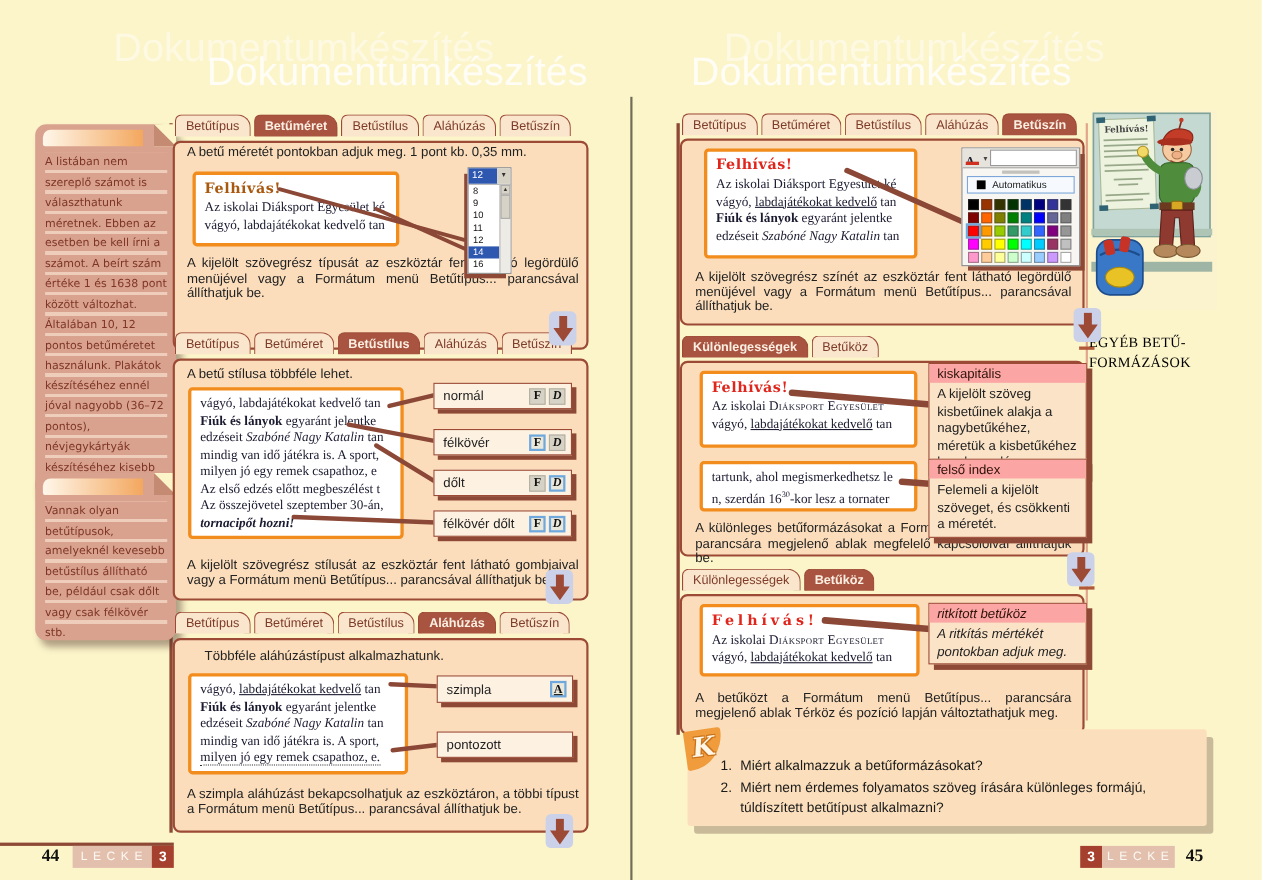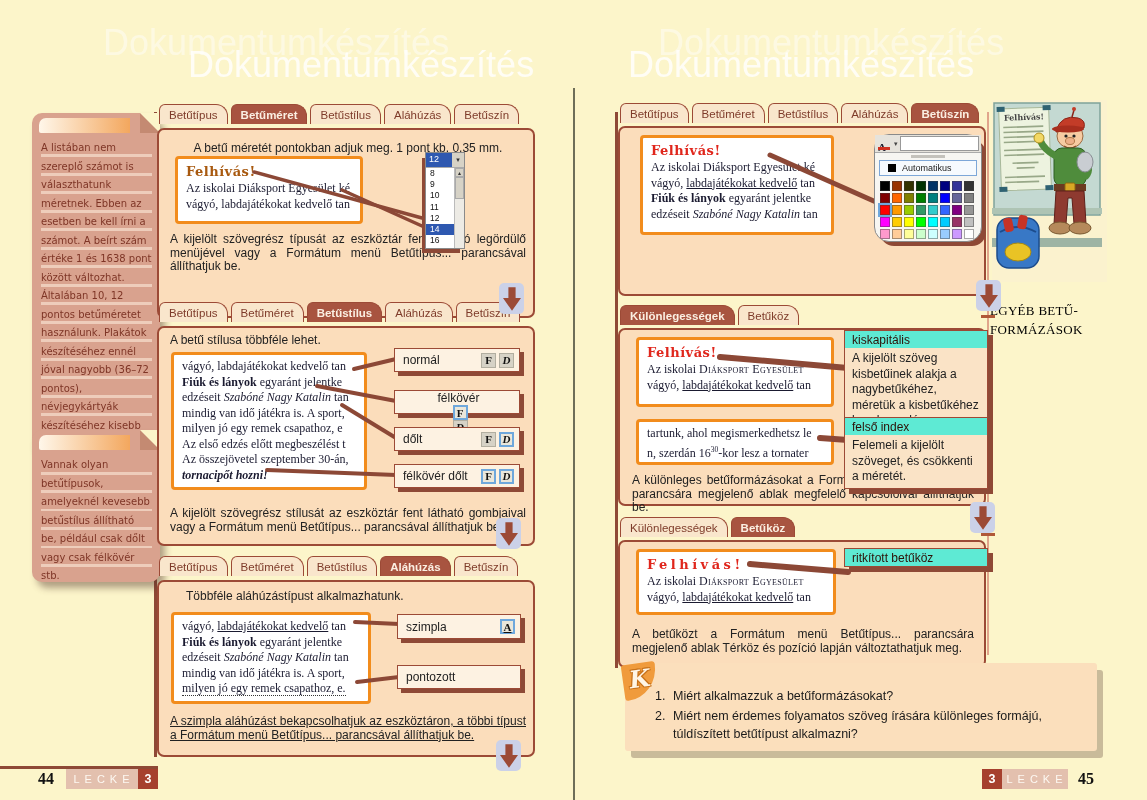--- a/index.html
+++ b/index.html
@@ -62,21 +62,21 @@
   .sbox{position:absolute;background:#FDF2E2;border:1.5px solid #9C4A36;box-shadow:4px 4px 0 #8E4936;
     display:flex;align-items:center;padding:0 5px 0 8px;box-sizing:border-box;z-index:3;}
   .sbox-label{font-size:12px;color:#222;flex:1;white-space:nowrap;}
   .fdbtn{width:15px;height:15px;background:#D6D2C6;border:1px solid #B2AEA0;display:inline-flex;align-items:center;justify-content:center;
     font-family:"Liberation Serif",serif;font-size:11px;font-weight:bold;color:#111;margin-left:3px;box-sizing:border-box;}
   .fdbtn.it{font-style:italic;}
   .fdbtn.un{text-decoration:underline;}
   .fdbtn.on{border:2px solid #6FA8DC;background:#EAE7DB;}
   
   .ibox{position:absolute;background:#FAE3C6;border:1.5px solid #9C4A36;box-shadow:5px 5px 0 #8E4936;box-sizing:border-box;z-index:3;}
-  .ibox-title{background:#5eead4;color:#2E1208;font-size:12px;padding:2px 7px 1px;}
+  .ibox-title{background:#fca5a5;color:#2E1208;font-size:12px;padding:2px 7px 1px;}
   .ibox-text{padding:3px 7px;font-size:12px;line-height:15.5px;color:#222;}
   
   .picker{position:absolute;background:#F7F6F2;border:1px solid #8A8A8A;box-shadow:5px 5px 0 -1px #8E4936;z-index:3;box-sizing:border-box;}
   .pk-top{display:flex;height:17px;background:#E6E3DC;border-bottom:1px solid #AAA;align-items:center;}
   .pk-icon{position:relative;width:14px;height:13px;margin-left:3px;}
   .pk-A{font-family:"Liberation Serif",serif;font-weight:bold;font-size:11px;line-height:9px;color:#223;}
   .pk-bar{position:absolute;left:0;bottom:0;width:12px;height:3px;background:#D03020;}
   .pk-caret{font-size:7px;color:#444;margin:0 2px;}
   .pk-input{flex:1;height:13px;background:#fff;border:1px solid #999;margin-right:2px;}
   .pk-handle{width:34px;height:3px;background:#C4C2BC;margin:2px auto;}
@@ -127,21 +127,21 @@
   </div>
 
   <div class="tabs" style="left:159px;top:104px;">
     <div class="tab">Betűtípus</div>
     <div class="tab active">Betűméret</div>
     <div class="tab">Betűstílus</div>
     <div class="tab">Aláhúzás</div>
     <div class="tab">Betűszín</div>
   </div>
   <div class="panel" style="left:157px;top:128px;width:378px;height:190px;">
-    <div class="intro" style="left:11px;top:12px;width:356px;text-align:center;">A betű méretét pontokban adjuk meg. 1 pont kb. 0,35 mm.</div>
+    <div class="intro" style="left:11px;top:2px;width:356px;">A betű méretét pontokban adjuk meg. 1 pont kb. 0,35 mm.</div>
     <div class="callout" style="left:16px;top:26px;width:188px;height:68px;">
       <div class="felh">Felhívás!</div>
       <div class="serif">Az iskolai Diáksport Egyesület ké</div>
       <div class="serif">vágyó, labdajátékokat kedvelő tan</div>
     </div>
     <svg class="conn" width="378" height="190">
       <line x1="95" y1="42" x2="263" y2="88" stroke="#8C4836" stroke-width="3.5" stroke-linecap="round"></line>
       <line x1="183" y1="60" x2="263" y2="96" stroke="#8C4836" stroke-width="3.5" stroke-linecap="round"></line>
     </svg>
     <div class="sizebox" style="left:266px;top:22px;">
@@ -196,21 +196,21 @@
       <line x1="195" y1="41" x2="237" y2="31" stroke="#8C4836" stroke-width="4" stroke-linecap="round"></line>
       <line x1="158" y1="58" x2="237" y2="73" stroke="#8C4836" stroke-width="4" stroke-linecap="round"></line>
       <line x1="183" y1="77" x2="237" y2="110" stroke="#8C4836" stroke-width="4" stroke-linecap="round"></line>
       <line x1="108" y1="142" x2="237" y2="147" stroke="#8C4836" stroke-width="4" stroke-linecap="round"></line>
     </svg>
     <div class="sbox" style="left:235px;top:20px;width:126px;height:24px;">
       <span class="sbox-label">normál</span>
       <span class="fdbtn">F</span>
       <span class="fdbtn it">D</span>
     </div>
-    <div class="sbox" style="left:235px;top:62px;width:126px;height:24px;flex-direction:column;">
+    <div class="sbox" style="left:235px;top:62px;width:126px;height:24px;">
       <span class="sbox-label">félkövér</span>
       <span class="fdbtn on">F</span>
       <span class="fdbtn it">D</span>
     </div>
     <div class="sbox" style="left:235px;top:99px;width:126px;height:24px;">
       <span class="sbox-label">dőlt</span>
       <span class="fdbtn">F</span>
       <span class="fdbtn it on">D</span>
     </div>
     <div class="sbox" style="left:235px;top:136px;width:126px;height:24px;">
@@ -246,21 +246,21 @@
       <line x1="196" y1="40" x2="240" y2="42" stroke="#8C4836" stroke-width="4" stroke-linecap="round"></line>
       <line x1="198" y1="100" x2="240" y2="95" stroke="#8C4836" stroke-width="4" stroke-linecap="round"></line>
     </svg>
     <div class="sbox" style="left:238px;top:32px;width:124px;height:25px;">
       <span class="sbox-label">szimpla</span>
       <span class="fdbtn un on">A</span>
     </div>
     <div class="sbox" style="left:238px;top:83px;width:124px;height:24px;">
       <span class="sbox-label">pontozott</span>
     </div>
-    <div class="pbody" style="left:11px;top:133px;width:356px;text-decoration:underline;">A szimpla aláhúzást bekapcsolhatjuk az eszköztáron, a többi típust a Formátum menü Betűtípus... parancsával állíthatjuk be.</div>
+    <div class="pbody" style="left:11px;top:133px;width:356px;">A szimpla aláhúzást bekapcsolhatjuk az eszköztáron, a többi típust a Formátum menü Betűtípus... parancsával állíthatjuk be.</div>
     <div class="arrowtile" style="left:337px;top:158px;">
       <svg width="18" height="24" viewBox="0 0 20 26">
           <path d="M6 0h8v12h6L10 26 0 12h6z" fill="#9C4A36"></path>
         </svg>
     </div>
   </div>
 
   <div class="rule" style="left:0;top:766px;width:158px;height:2.5px;"></div>
   <div class="pageno" style="left:38px;top:770px;">44</div>
   <div class="lecke-box" style="left:66px;top:769px;width:72px;height:20px;">LECKE</div>
@@ -282,21 +282,21 @@
     <div class="callout" style="left:20px;top:7px;width:194px;height:100px;">
       <div class="felh red">Felhívás!</div>
       <div class="serif">Az iskolai Diáksport Egyesület ké</div>
       <div class="serif"><span>vágyó, </span><span class="u">labdajátékokat kedvelő</span><span> tan</span></div>
       <div class="serif"><span class="b">Fiúk és lányok</span><span> egyaránt jelentke</span></div>
       <div class="serif"><span>edzéseit </span><span class="i">Szabóné Nagy Katalin</span><span> tan</span></div>
     </div>
     <svg class="conn" width="368" height="170">
       <line x1="150" y1="27" x2="256" y2="74" stroke="#8C4836" stroke-width="5" stroke-linecap="round"></line>
     </svg>
-    <div class="picker" style="left:254px;top:6px;width:108px;height:108px;border-radius:15px;">
+    <div class="picker" style="left:254px;top:6px;width:108px;height:108px;">
       <div class="pk-top">
         <div class="pk-icon">
           <span class="pk-A">A</span>
           <span class="pk-bar"></span>
         </div>
         <div class="pk-caret">▾</div>
         <div class="pk-input"></div>
       </div>
       <div class="pk-handle"></div>
       <div class="pk-auto">
@@ -339,20 +339,21 @@
           <div class="pk-cell" style="background: rgb(255, 153, 204);"></div>
           <div class="pk-cell" style="background: rgb(255, 204, 153);"></div>
           <div class="pk-cell" style="background: rgb(255, 255, 153);"></div>
           <div class="pk-cell" style="background: rgb(204, 255, 204);"></div>
           <div class="pk-cell" style="background: rgb(204, 255, 255);"></div>
           <div class="pk-cell" style="background: rgb(153, 204, 255);"></div>
           <div class="pk-cell" style="background: rgb(204, 153, 255);"></div>
           <div class="pk-cell" style="background: rgb(255, 255, 255);"></div>
         </div>
     </div>
+    <div class="pbody" style="left:12px;top:117px;width:342px;">A kijelölt szövegrész színét az eszköztár fent látható legördülő menüjével vagy a Formátum menü Betűtípus... parancsával állíthatjuk be.</div>
     <div class="arrowtile" style="left:356px;top:152px;">
       <svg width="18" height="24" viewBox="0 0 20 26">
           <path d="M6 0h8v12h6L10 26 0 12h6z" fill="#9C4A36"></path>
         </svg>
     </div>
   </div>
 
   <div class="tabs" style="left:620px;top:305px;">
     <div class="tab active">Különlegességek</div>
     <div class="tab">Betűköz</div>
@@ -393,22 +394,23 @@
   </div>
   <div class="panel" style="left:618px;top:540px;width:368px;height:128px;">
     <div class="callout" style="left:16px;top:7px;width:200px;height:66px;">
       <div class="felh red spread-l">Felhívás!</div>
       <div class="serif"><span>Az iskolai </span><span class="sc">Diáksport Egyesület</span></div>
       <div class="serif"><span>vágyó, </span><span class="u">labdajátékokat kedvelő</span><span> tan</span></div>
     </div>
     <svg class="conn" width="368" height="128">
       <line x1="130" y1="22" x2="228" y2="30" stroke="#8C4836" stroke-width="6" stroke-linecap="round"></line>
     </svg>
-    <div class="ibox" style="left:224px;top:6px;width:144px;">
+    <div class="ibox" style="left:224px;top:6px;width:144px;font-style:italic;">
       <div class="ibox-title">ritkított betűköz</div>
+      <div class="ibox-text">A ritkítás mértékét pontokban adjuk meg.</div>
     </div>
     <div class="pbody" style="left:12px;top:86px;width:342px;">A betűközt a Formátum menü Betűtípus... parancsára megjelenő ablak Térköz és pozíció lapján változtathatjuk meg.</div>
   </div>
 
   <div class="questions" style="left:625px;top:663px;width:472px;height:88px;">
     <div class="kbadge">K</div>
     <div class="qrow" style="top:24px;">
       <span class="qnum">1.</span>
       <span class="qtext">Miért alkalmazzuk a betűformázásokat?</span>
     </div>

